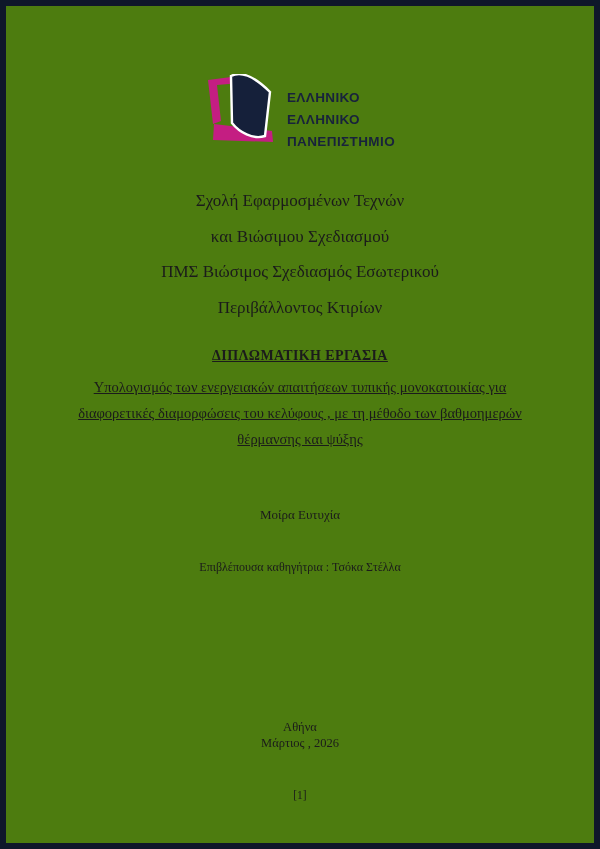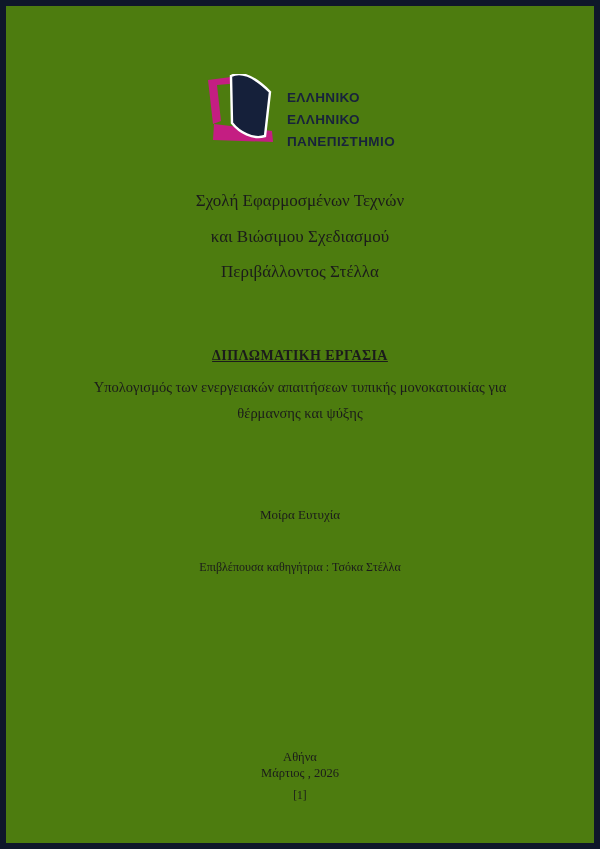--- a/index.html
+++ b/index.html
@@ -61,27 +61,27 @@
     font-weight: 700;
     text-decoration: underline;
     letter-spacing: 0.4px;
   }
   
   .title {
     top: 368px;
     font-size: 14.5px;
     line-height: 26px;
   }
-  .title p { margin: 0; }
+  .title p { margin: 0; text-decoration: underline; }
   
   .author { top: 501px; font-size: 13px; }
   .supervisor { top: 554px; font-size: 12px; }
   
   .footer-place {
-    top: 744px;
+    top: 714px;
     font-size: 12.5px;
     line-height: 15.5px;
   }
   .pagenum {
     top: 783px;
     font-size: 11.5px;
   }
 </style>
 </head>
 <body>
@@ -100,27 +100,29 @@
     <div class="logo-text">
       <div>ΕΛΛΗΝΙΚΟ</div>
       <div>ΕΛΛΗΝΙΚΟ</div>
       <div>ΠΑΝΕΠΙΣΤΗΜΙΟ</div>
     </div>
   </div>
 
   <div class="block school">
     <p>Σχολή Εφαρμοσμένων Τεχνών</p>
     <p>και Βιώσιμου Σχεδιασμού</p>
-    <p>Περιβάλλοντος Στέλλα</p>
+    <p>ΠΜΣ Βιώσιμος Σχεδιασμός Εσωτερικού</p>
+    <p>Περιβάλλοντος Κτιρίων</p>
   </div>
 
   <div class="block heading">ΔΙΠΛΩΜΑΤΙΚΗ ΕΡΓΑΣΙΑ</div>
 
   <div class="block title">
     <p>Υπολογισμός των ενεργειακών απαιτήσεων τυπικής μονοκατοικίας για</p>
+    <p>διαφορετικές διαμορφώσεις του κελύφους , με τη μέθοδο των βαθμοημερών</p>
     <p>θέρμανσης και ψύξης</p>
   </div>
 
   <div class="block author">Μοίρα Ευτυχία</div>
 
   <div class="block supervisor">Επιβλέπουσα καθηγήτρια : Τσόκα Στέλλα</div>
 
   <div class="block footer-place">
     <div>Αθήνα</div>
     <div>Μάρτιος , 2026</div>

